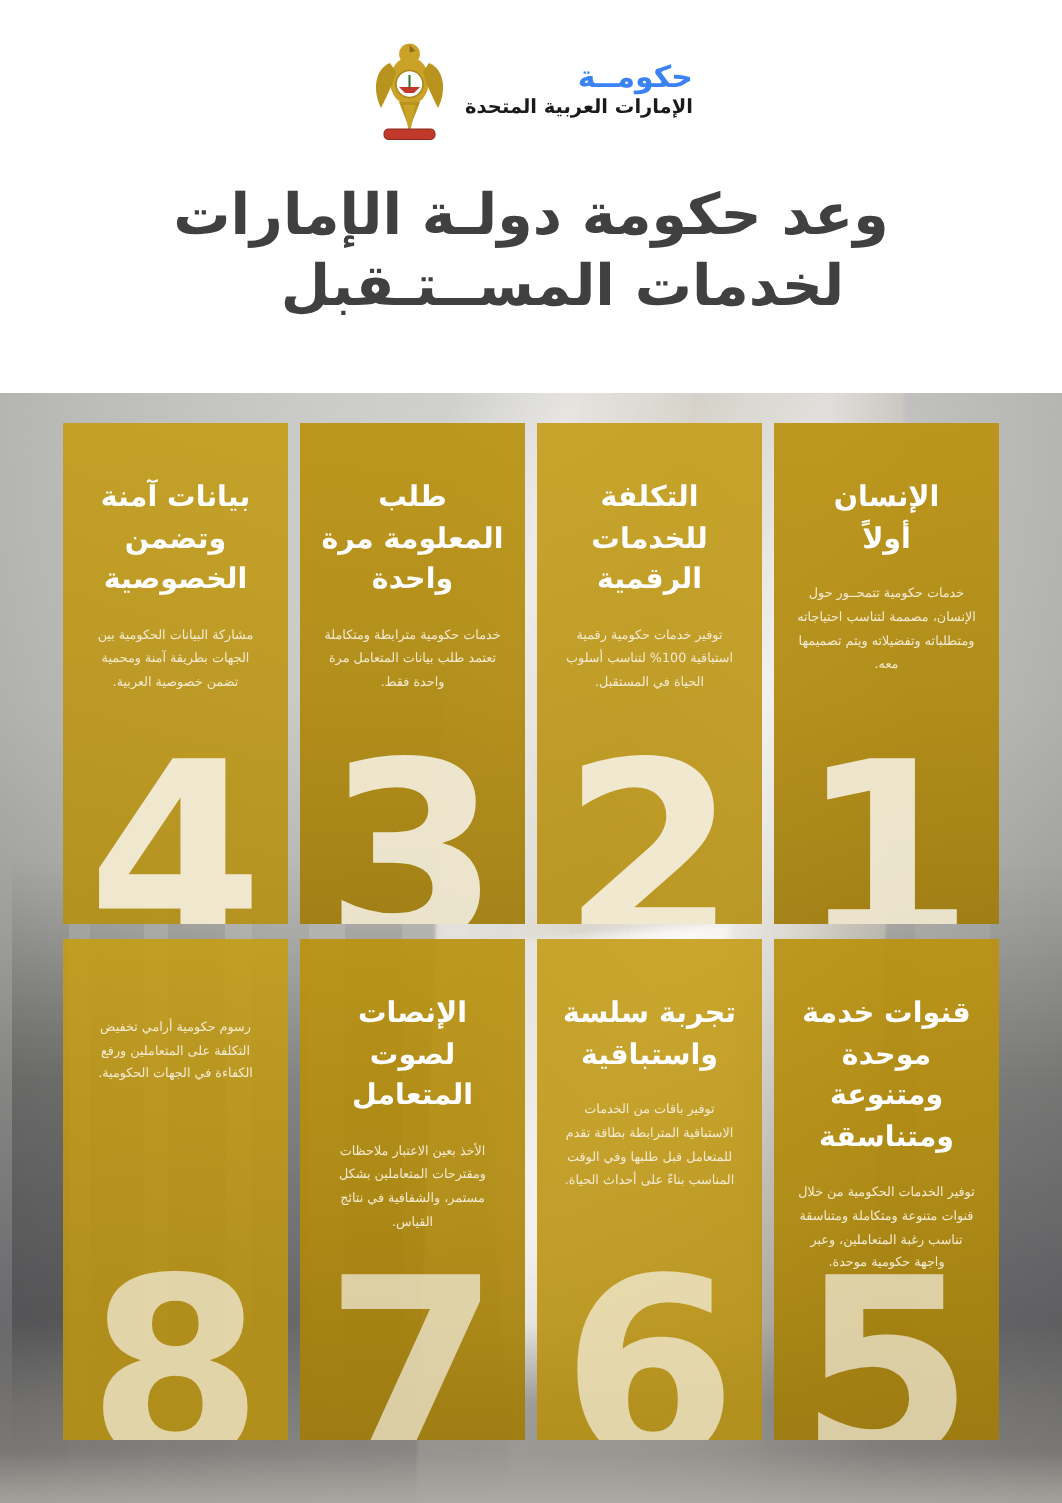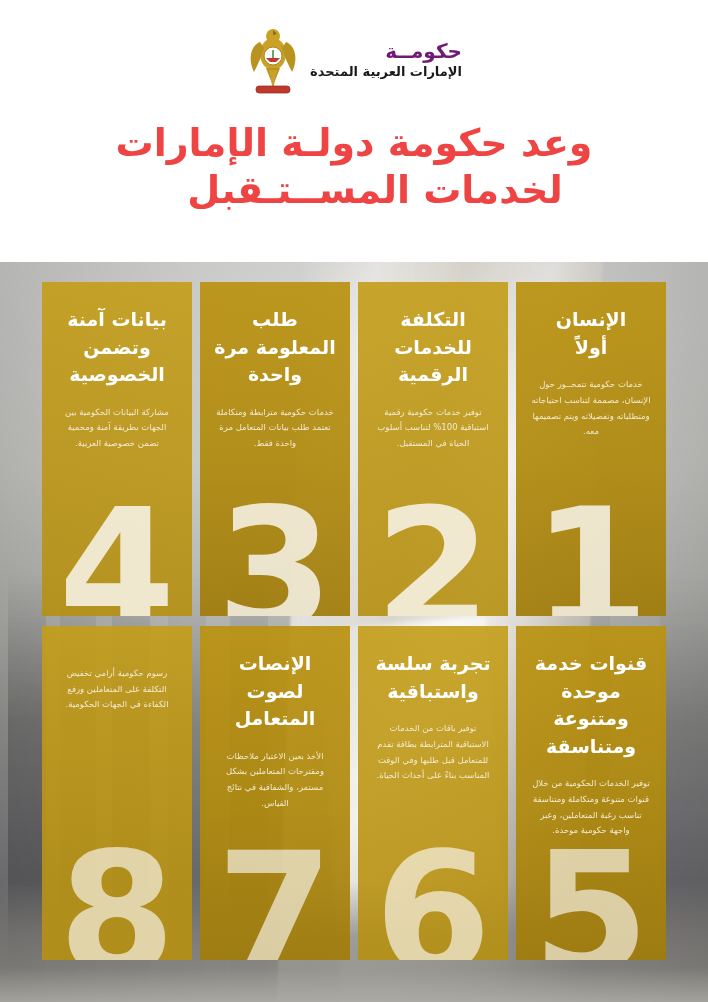--- a/index.html
+++ b/index.html
@@ -35,33 +35,33 @@
     position: relative;
   }
   .emblem svg { display: block; }
   .gov-titles {
     text-align: right;
     line-height: 1.25;
   }
   .gov-title-1 {
     font-size: 20px;
     font-weight: bold;
-    color: #701a75;
+    color: #3b82f6;
     letter-spacing: 1px;
   }
   .gov-title-2 {
     font-size: 13px;
     font-weight: bold;
     color: #1a1a1a;
   }
 
   .main-title {
     margin-top: 26px;
     text-align: center;
-    color: #ef4444;
+    color: #404040;
     font-weight: bold;
     line-height: 1.12;
   }
   .main-title .line1 {
     display: block;
     font-size: 38px;
     letter-spacing: 0.5px;
   }
   .main-title .line2 {
     display: block;
@@ -141,21 +141,21 @@
     grid-template-columns: repeat(4, 150px);
     grid-template-rows: 334px 334px;
     justify-content: center;
     column-gap: 8px;
     row-gap: 10px;
   }
   .card {
     position: relative;
     background: linear-gradient(180deg, rgba(186,147,18,.93) 0%, rgba(176,138,14,.93) 55%, rgba(160,124,10,.93) 100%);
     overflow: hidden;
-    padding: 24px 14px 0 14px;
+    padding: 36px 14px 0 14px;
     color: #ffffff;
   }
   .card.light {
     background: linear-gradient(180deg, rgba(196,157,24,.9) 0%, rgba(182,144,18,.9) 100%);
   }
   .card-title {
     font-size: 19px;
     font-weight: bold;
     line-height: 1.45;
     text-align: center;

